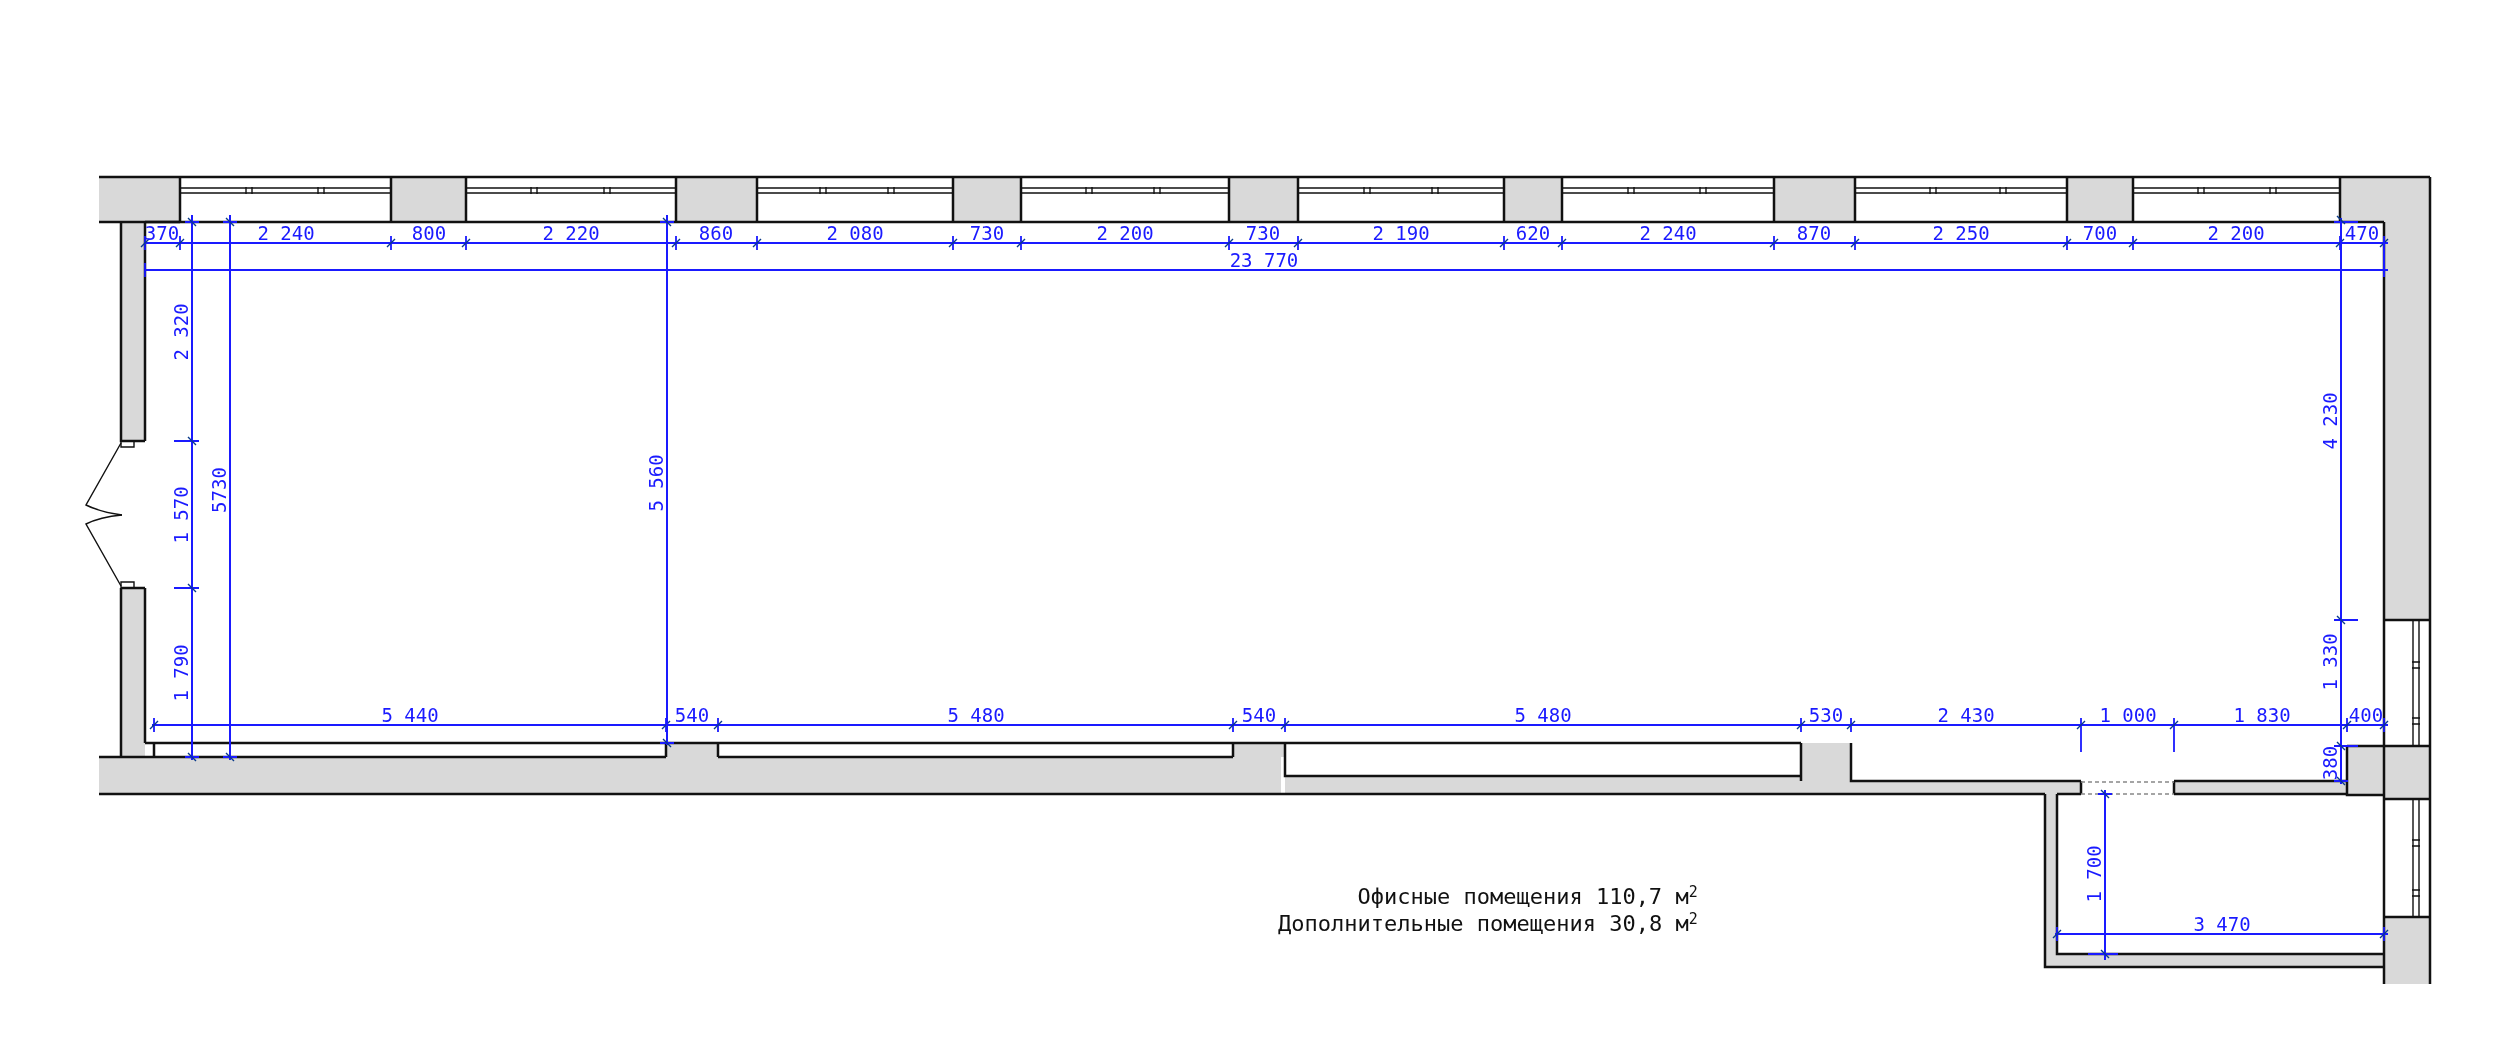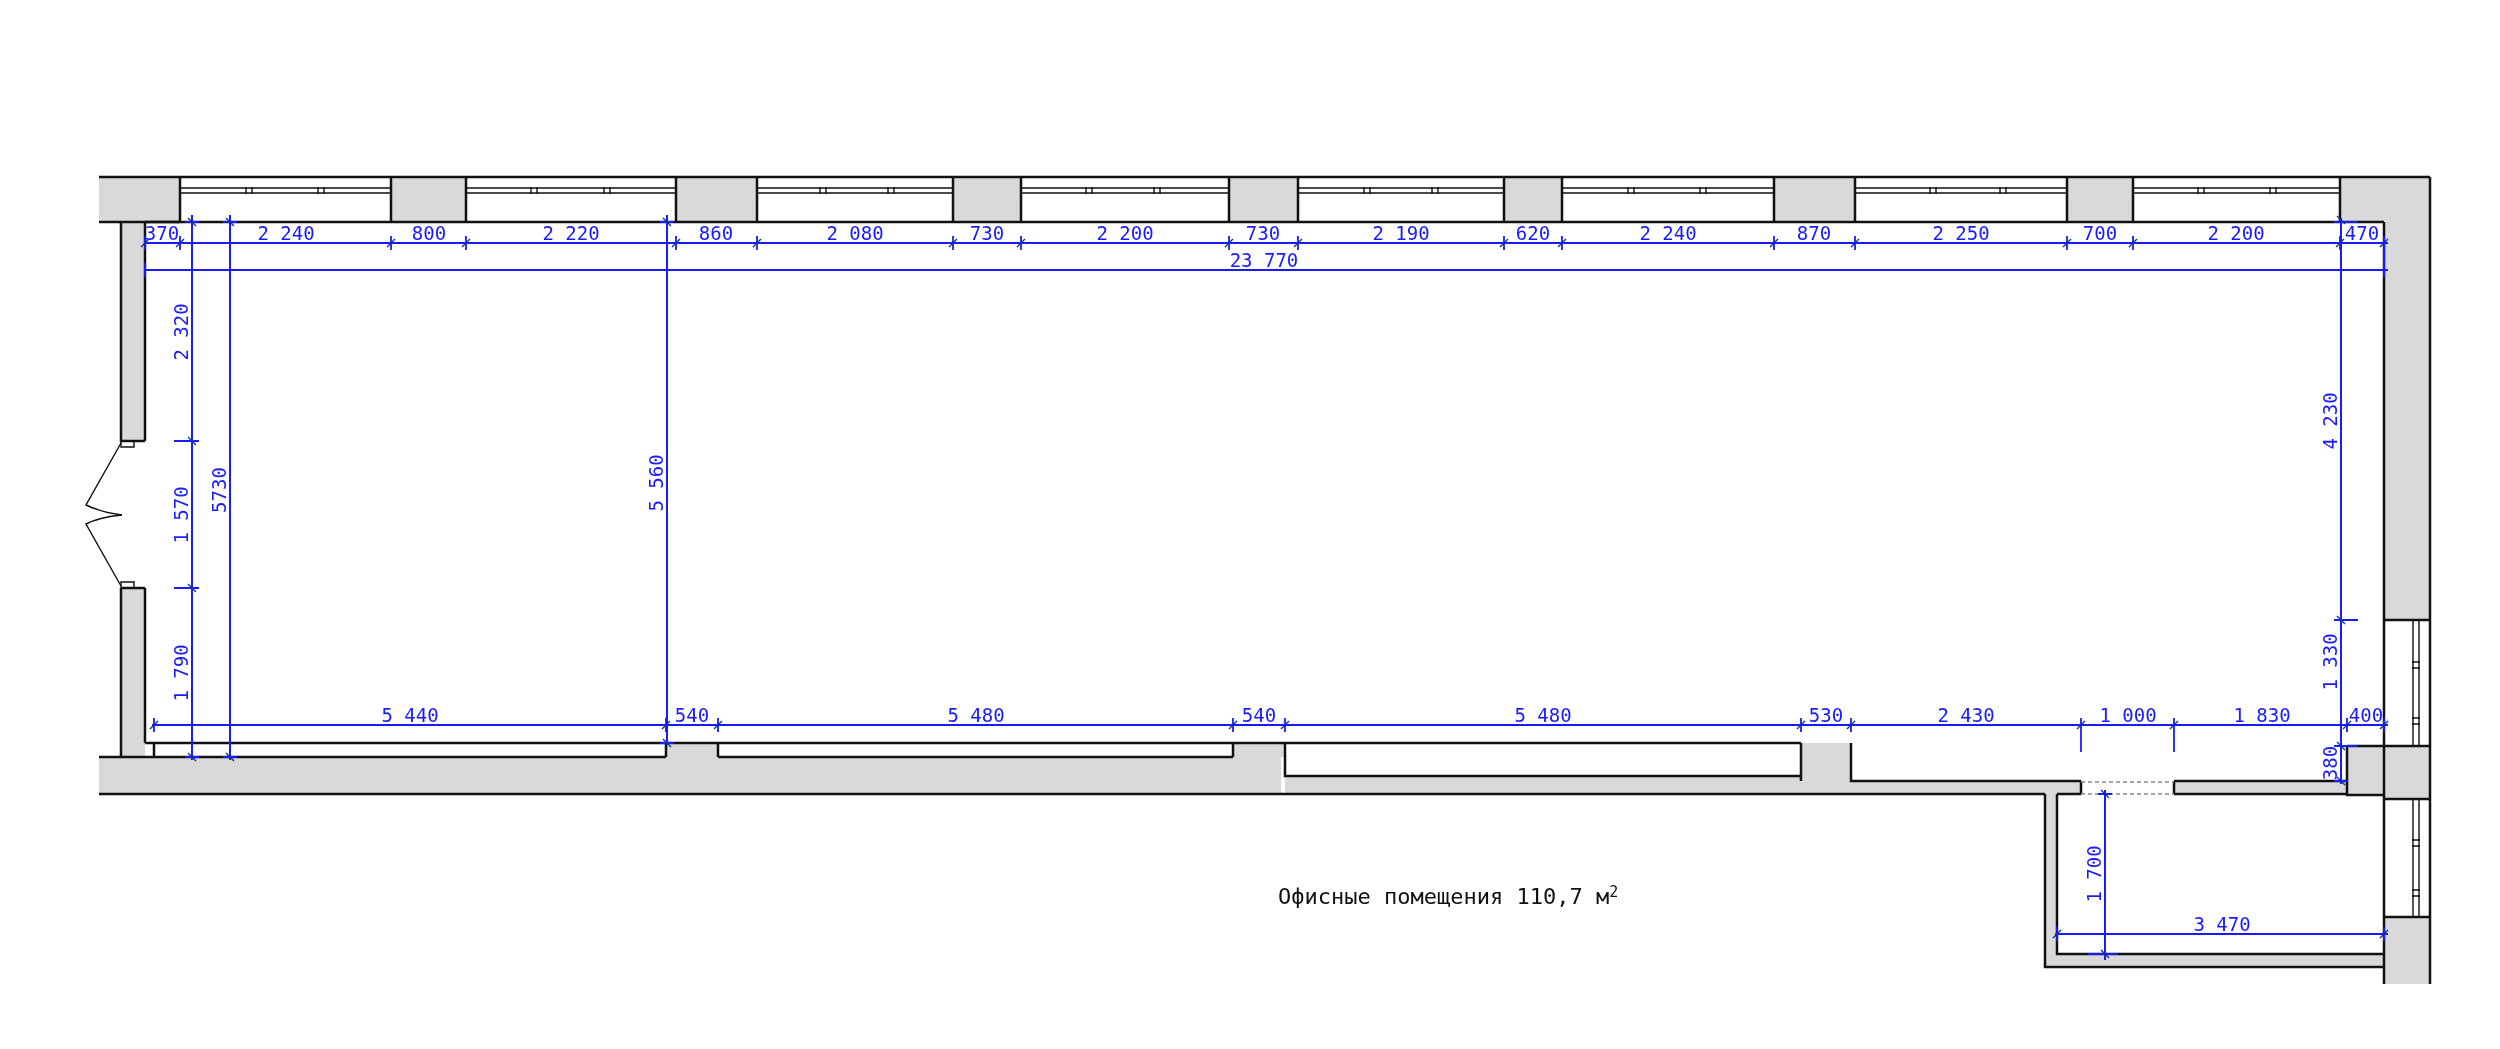--- a/index.html
+++ b/index.html
@@ -170,13 +170,14 @@
     <line class="dim" x1="2055" y1="934" x2="2388" y2="934"></line>
     <path class="tick" d="M2098 794 H2112 M2088 954 H2118 M2057 927 V941 M2384 927 V941"></path>
     <path class="tickx" d="M2101 790 L2109 798 M2101 950 L2109 958 M2053 938 L2061 930 M2380 938 L2388 930"></path>
     <text class="dimtxt" transform="translate(2101,874) rotate(-90)" text-anchor="middle">1 700</text>
     <text class="dimtxt" x="2222" y="931" text-anchor="middle">3 470</text>
   </g>
 </svg>
 
 <div class="notes">
   <div><span>Офисные помещения</span> <span>110,7</span> <span>м</span><sup>2</sup></div>
+  <div><span>Дополнительные помещения</span> <span>30,8</span> <span>м</span><sup>2</sup></div>
 </div>
 
 </body></html>

